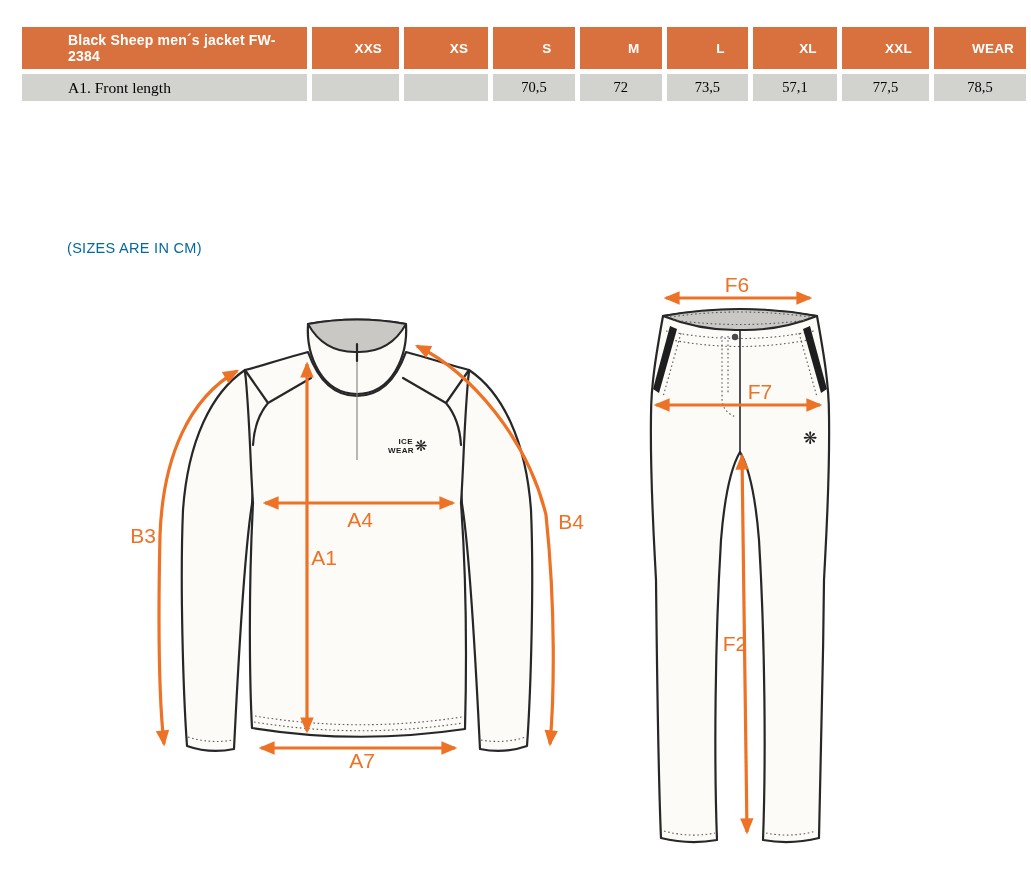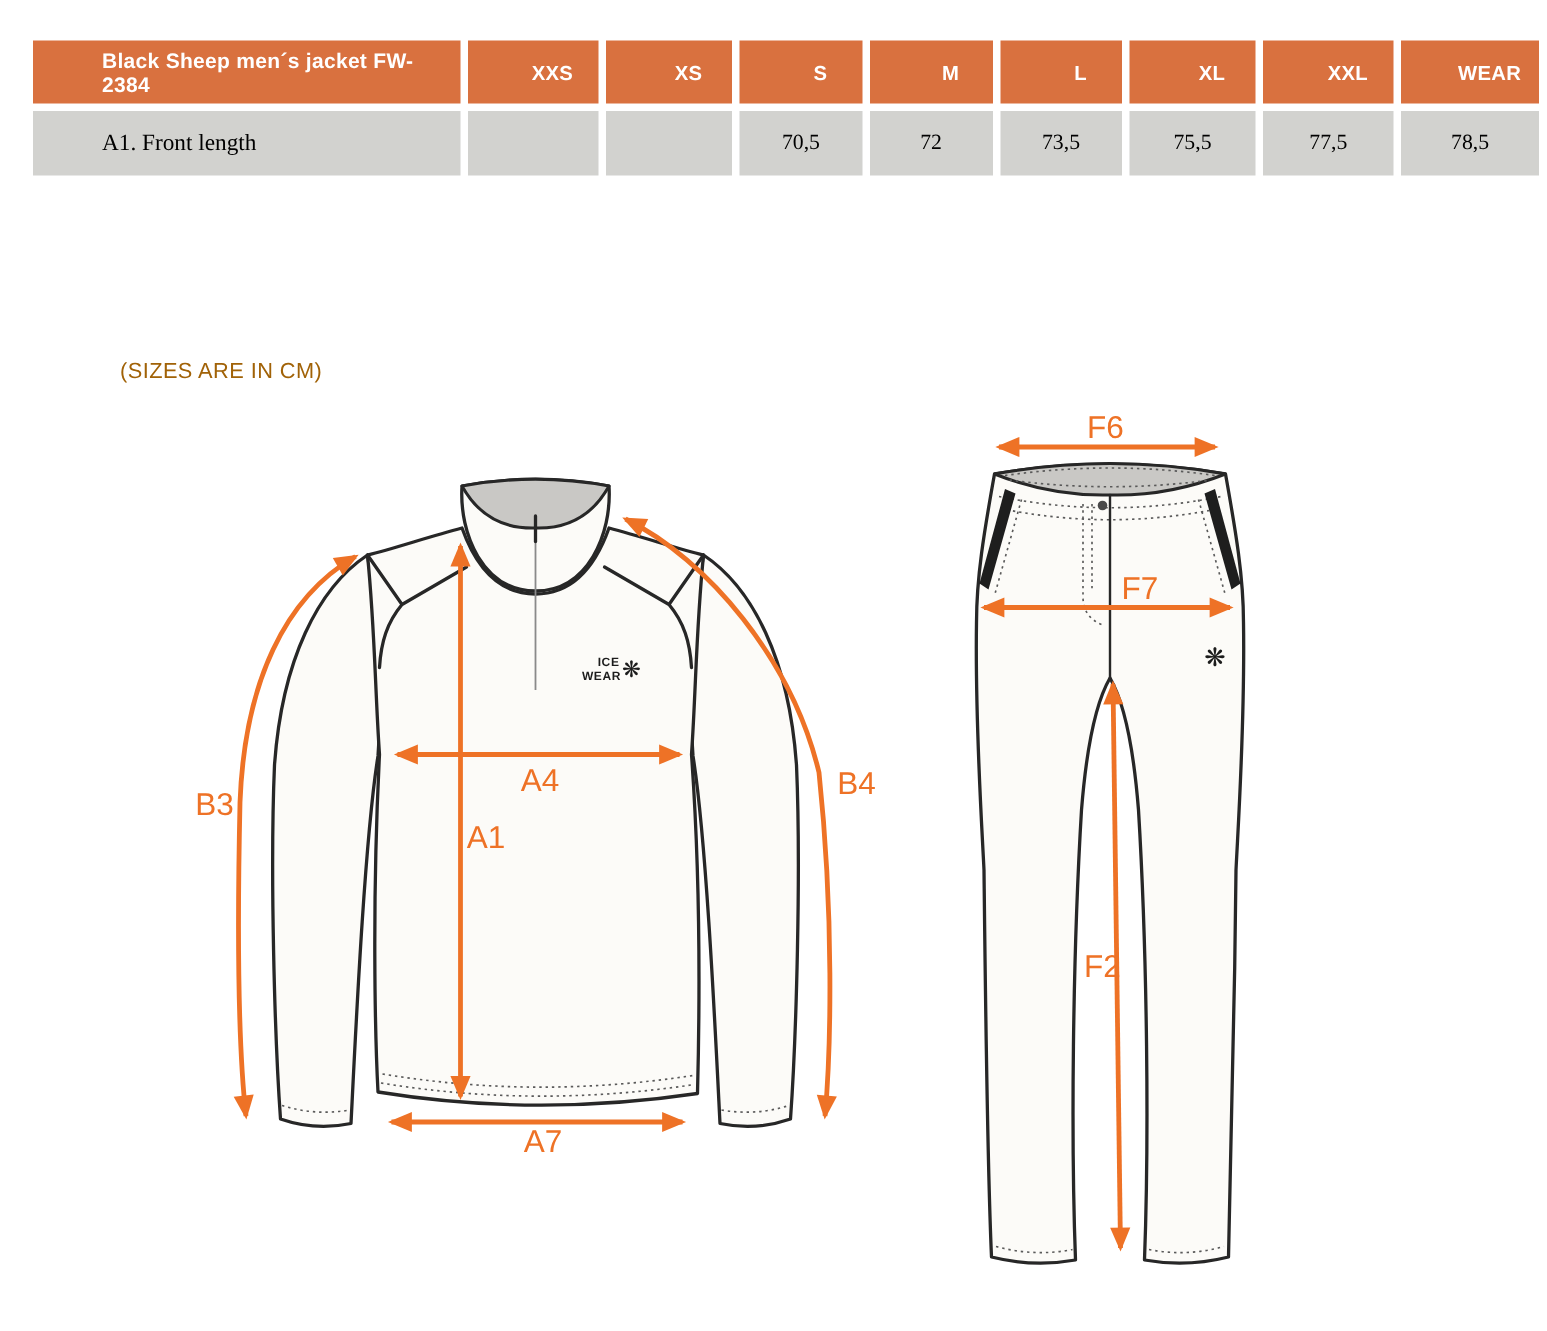--- a/index.html
+++ b/index.html
@@ -15,33 +15,33 @@
     background:#d9713f;color:#ffffff;
     font:bold 13.5px "Liberation Sans",sans-serif;
     height:42px;text-align:center;vertical-align:middle;padding:0;
     letter-spacing:.2px;
   }
   table.size-table th.title-cell{
     width:330px;text-align:left;padding-left:46px;font-size:14px;margin-top:37px;
   }
   table.size-table th.size-cell{width:77px;padding-left:26px;}
   table.size-table td{
-    height:43px;text-align:center;vertical-align:middle;padding:0;
+    height:27px;text-align:center;vertical-align:middle;padding:0;
     font:14.5px "Liberation Serif",serif;color:#000;margin-top:24px;
   }
   table.size-table td.row-label{
     text-align:left;padding-left:46px;font-size:15.5px;
   }
   table.size-table tbody tr:nth-child(odd) td{background:#d2d2cf;}
   table.size-table tbody tr:nth-child(even) td{background:#e9e9e6;}
 
   
   .sizes-note{
-    position:absolute;left:80px;top:240px;
-    color:#a16207;font:500 14.5px "Liberation Sans",sans-serif;
+    position:absolute;left:67px;top:240px;
+    color:#0369a1;font:500 14.5px "Liberation Sans",sans-serif;
     letter-spacing:.3px;
   }
 
   
   svg.diagram{position:absolute;left:0;top:268px;}
   .ol{fill:none;stroke:#272727;stroke-width:2.2;stroke-linejoin:round;stroke-linecap:round;}
   .garment{fill:#fcfbf8;stroke:#272727;stroke-width:2.2;stroke-linejoin:round;}
   .gray{fill:#c9c8c5;stroke:#272727;stroke-width:2;stroke-linejoin:round;}
   .dot{fill:none;stroke:#5a5a5a;stroke-width:1.1;stroke-dasharray:1.6 2.6;}
   .thin{fill:none;stroke:#8a8a8a;stroke-width:1.2;}
@@ -69,21 +69,21 @@
     </tr>
   </thead>
   <tbody>
     <tr>
       <td class="row-label">A1. Front length</td>
       <td></td>
       <td></td>
       <td>70,5</td>
       <td>72</td>
       <td>73,5</td>
-      <td>75,5</td>
+      <td>57,1</td>
       <td>77,5</td>
       <td>78,5</td>
     </tr>
   </tbody>
 </table>
 
 <div class="sizes-note">(SIZES ARE IN CM)</div>
 
 <svg class="diagram" width="1031" height="619" viewBox="0 268 1031 619">
   <defs>

